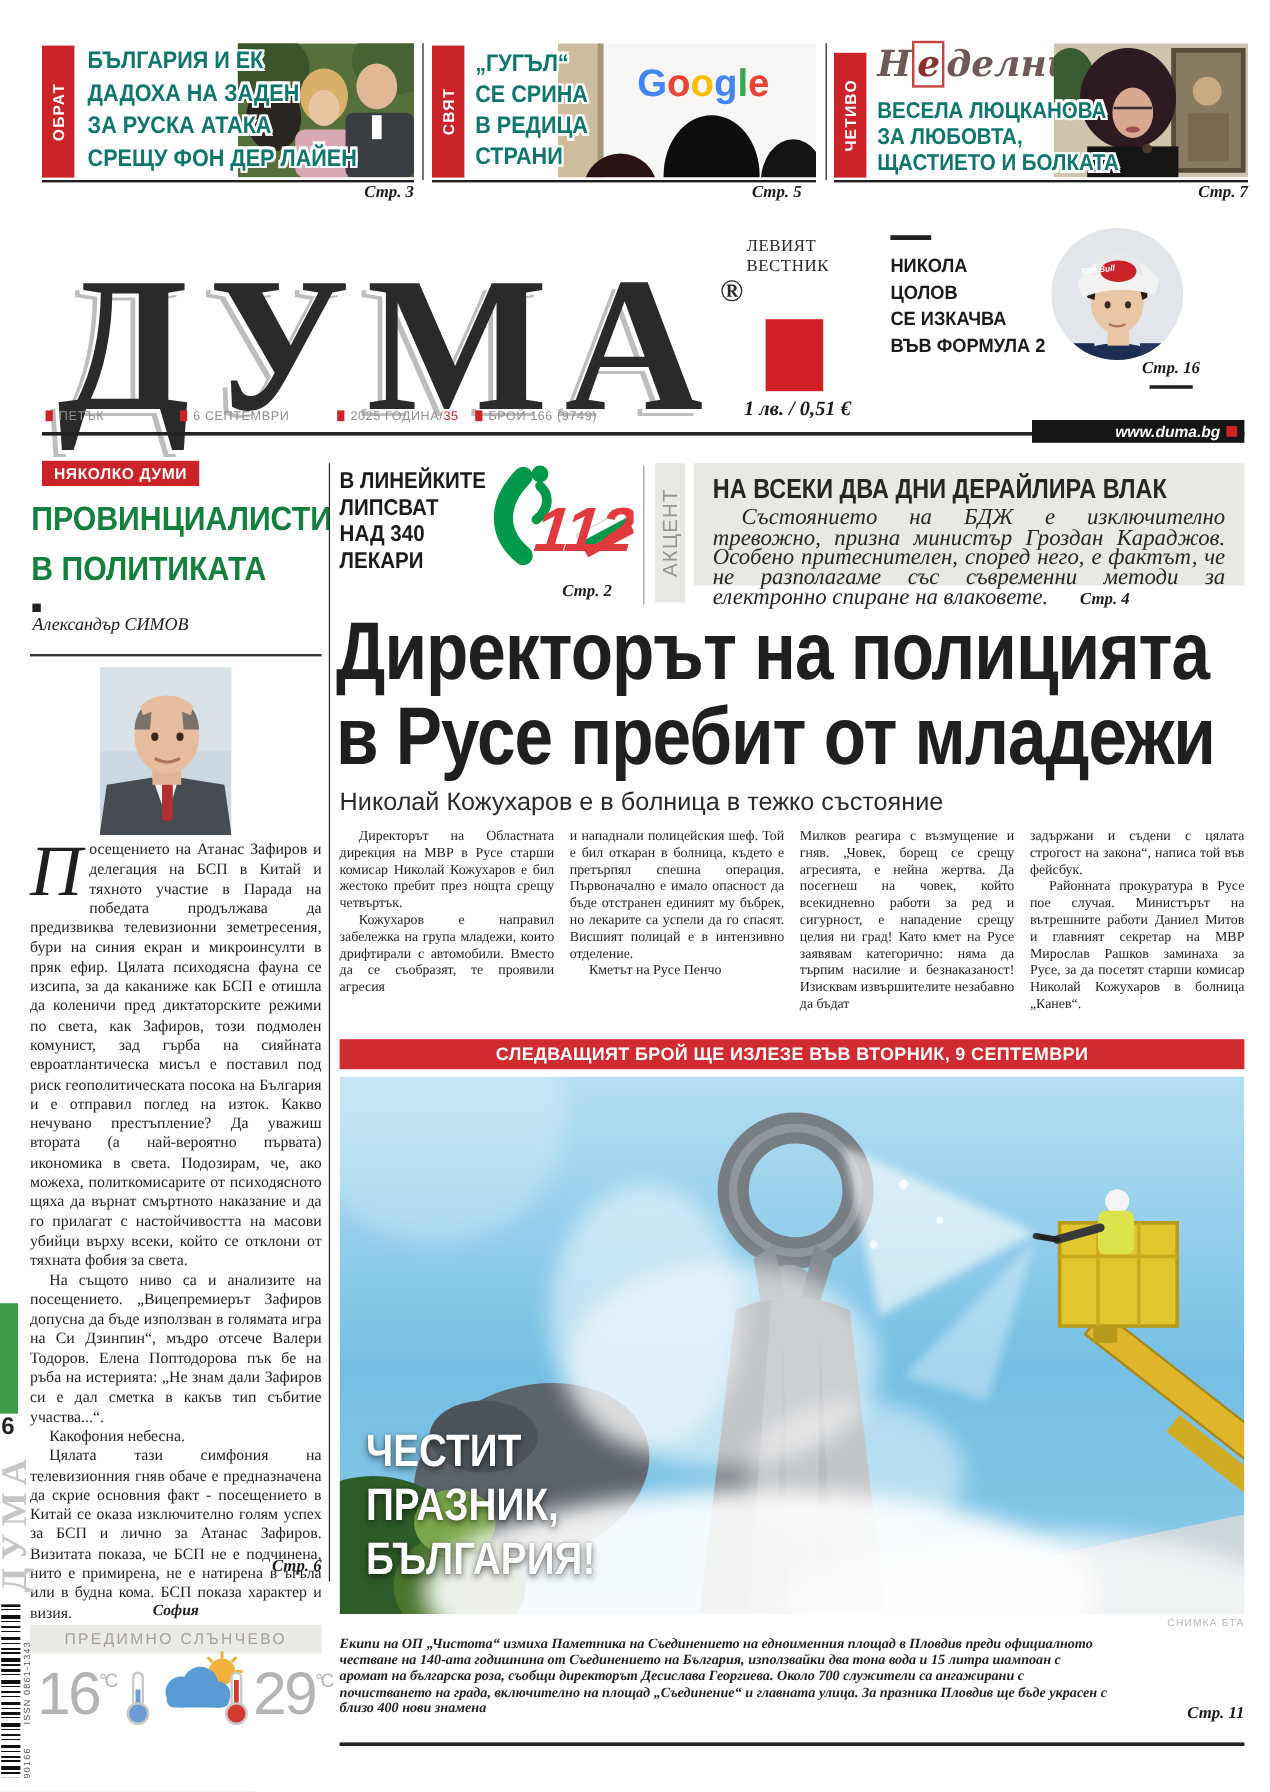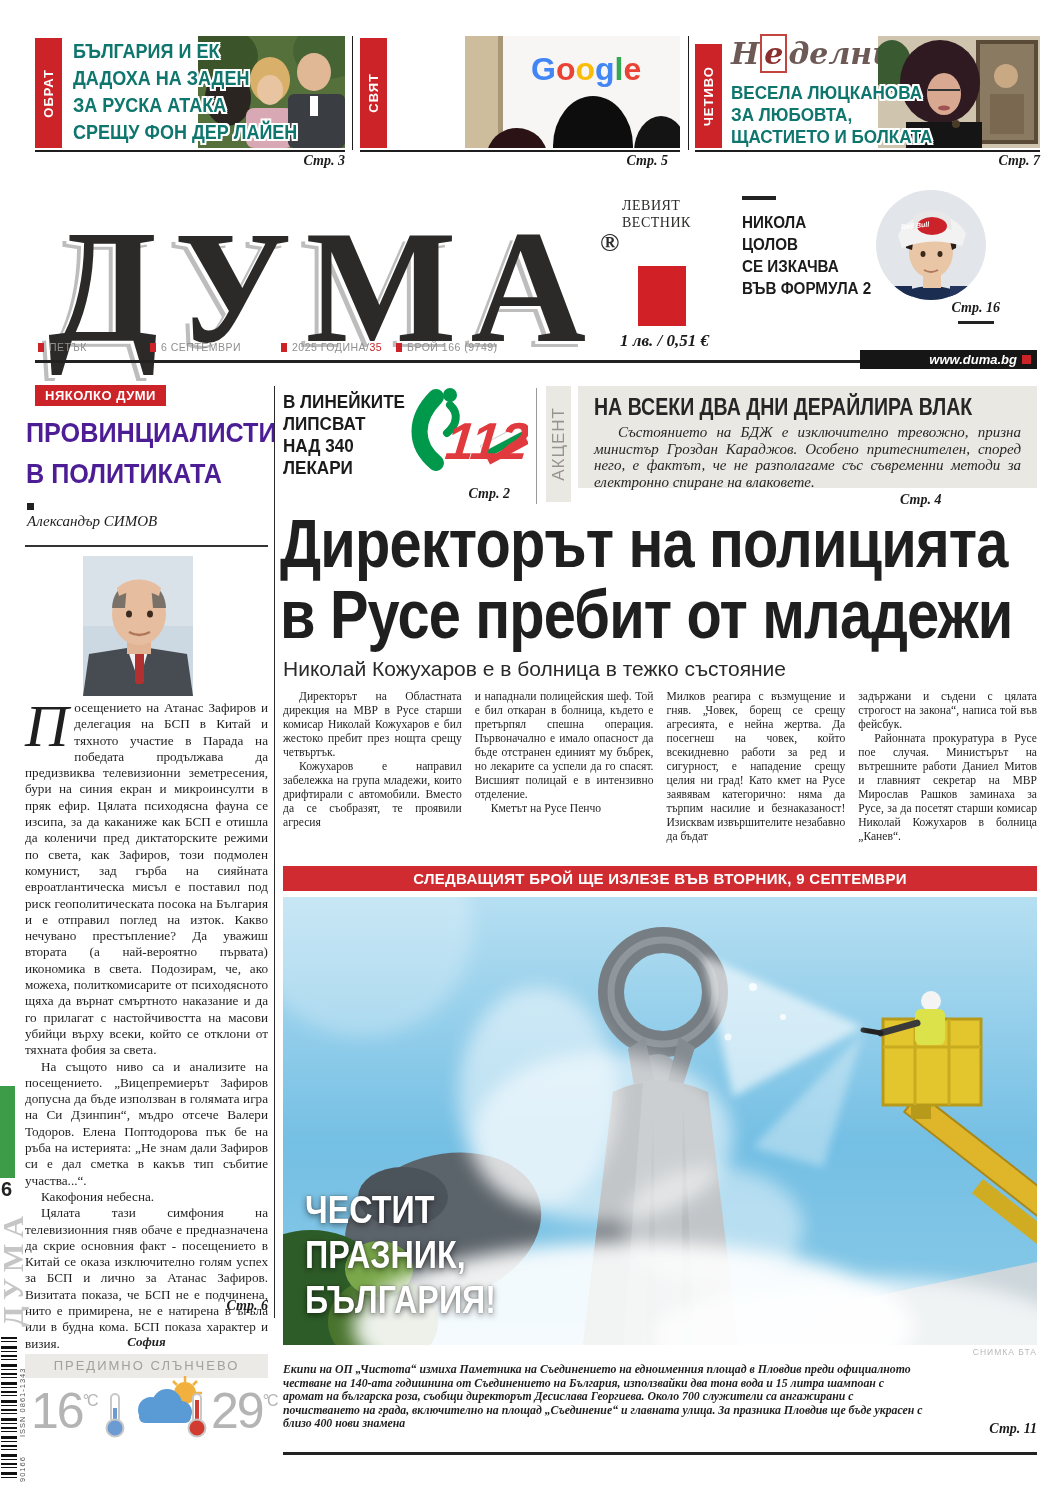--- a/index.html
+++ b/index.html
@@ -29,34 +29,34 @@
   .promoL{font-weight:bold;font-size:16px;line-height:22px;color:#1b1b1b}
   .pageref{font-family:"Liberation Serif",serif;font-style:italic;font-weight:bold;font-size:14px;color:#1b1b1b}
   
   .dl{font-size:10.5px;color:#8f8f8f;letter-spacing:.5px}
   .rsq{display:inline-block;width:6px;height:9px;background:#cc2329;margin-right:5px;vertical-align:-1px}
   .price{font-family:"Liberation Serif",serif;font-style:italic;font-weight:bold;font-size:17px;color:#1b1b1b}
   .sitebox{background:#161616;color:#fff;font-style:italic;font-weight:bold;font-size:13px;
            display:flex;align-items:center;justify-content:flex-end;padding:0 6px;gap:5px}
   
   .kicker{background:#cc2329;color:#fff;font-weight:bold;font-size:13px;padding:3px 10px;letter-spacing:.5px}
-  .otitle{font-weight:bold;font-size:28px;line-height:41px;color:#4c1d95}
+  .otitle{font-weight:bold;font-size:28px;line-height:41px;color:#15803d}
   .author{font-family:"Liberation Serif",serif;font-style:italic;font-size:15px;color:#1b1b1b}
   .opbody{font-family:"Liberation Serif",serif;font-size:13.2px;line-height:16.3px;
           text-align:justify;color:#1f1f1f}
   .opbody p{margin:0}
   .opbody p.ind{text-indent:16px}
   .dropcap{float:left;font-family:"Liberation Serif",serif;font-style:italic;font-size:60px;
            line-height:48px;margin:2px 6px 0 0}
   
   .amb{font-weight:bold;font-size:19px;line-height:22px;color:#1b1b1b}
   .akcbg{background:#eae8e3}
   .aklabel{writing-mode:vertical-rl;transform:rotate(180deg);color:#96948d;font-size:17px;letter-spacing:1px}
   .akhead{font-weight:bold;font-size:23px;color:#262626}
-  .aktext{font-family:"Liberation Serif",serif;font-style:italic;font-size:15px;line-height:16.5px;
+  .aktext{font-family:"Liberation Serif",serif;font-style:italic;font-size:19px;line-height:16.5px;
           text-align:justify;color:#262626;text-indent:24px}
   
   .mh{font-weight:bold;font-size:68px;line-height:71px;letter-spacing:-1px;color:#1f1f1f}
   .subhead{font-size:21px;color:#2a2a2a}
   .cols{display:flex;gap:13px}
   .col{width:179px;font-family:"Liberation Serif",serif;font-size:11.6px;line-height:13.95px;
        text-align:justify;color:#1f1f1f}
   .col p{margin:0;text-indent:16px}
   .strip{background:#cf2b31;color:#fff;font-weight:bold;font-size:15px;letter-spacing:.3px;
          display:flex;align-items:center;justify-content:center}
@@ -124,20 +124,26 @@
         <rect width="215" height="112" fill="#f7f6f4"></rect>
         <rect x="0" y="0" width="36" height="112" fill="#cdbd9d"></rect>
         <rect x="33" y="0" width="5" height="112" fill="#a89878"></rect>
         <text x="66" y="44" font-family="Liberation Sans,sans-serif" font-size="32" font-weight="bold">
           <tspan fill="#4285F4">G</tspan><tspan fill="#EA4335">o</tspan><tspan fill="#FBBC05">o</tspan><tspan fill="#4285F4">g</tspan><tspan fill="#34A853">l</tspan><tspan fill="#EA4335">e</tspan>
         </text>
         <ellipse cx="128" cy="110" rx="40" ry="50" fill="#0d0d0d"></ellipse>
         <ellipse cx="196" cy="116" rx="27" ry="36" fill="#141414"></ellipse>
         <ellipse cx="52" cy="120" rx="30" ry="28" fill="#2a1215"></ellipse>
       </svg>
+    </div>
+    <div class="thead" style="left:36px;top:4px;font-size:20px;line-height:26px">
+      <div><span class="cx sx90">„ГУГЪЛ“</span></div>
+      <div><span class="cx sx90">СЕ СРИНА</span></div>
+      <div><span class="cx sx90">В РЕДИЦА</span></div>
+      <div><span class="cx sx90">СТРАНИ</span></div>
     </div>
   </div>
   <div class="trule" style="left:360px;top:150px;width:320px"></div>
   <div class="tpage" style="left:348px;top:153px;width:320px">Стр. 5</div>
   <div class="vdiv" style="left:688px;top:36px;height:114px"></div>
 
   <div class="teaser" style="left:695px;top:36px;width:345px">
     <div class="tag" style="top:8px;height:104px">
         <span class="vt">ЧЕТИВО</span>
       </div>

